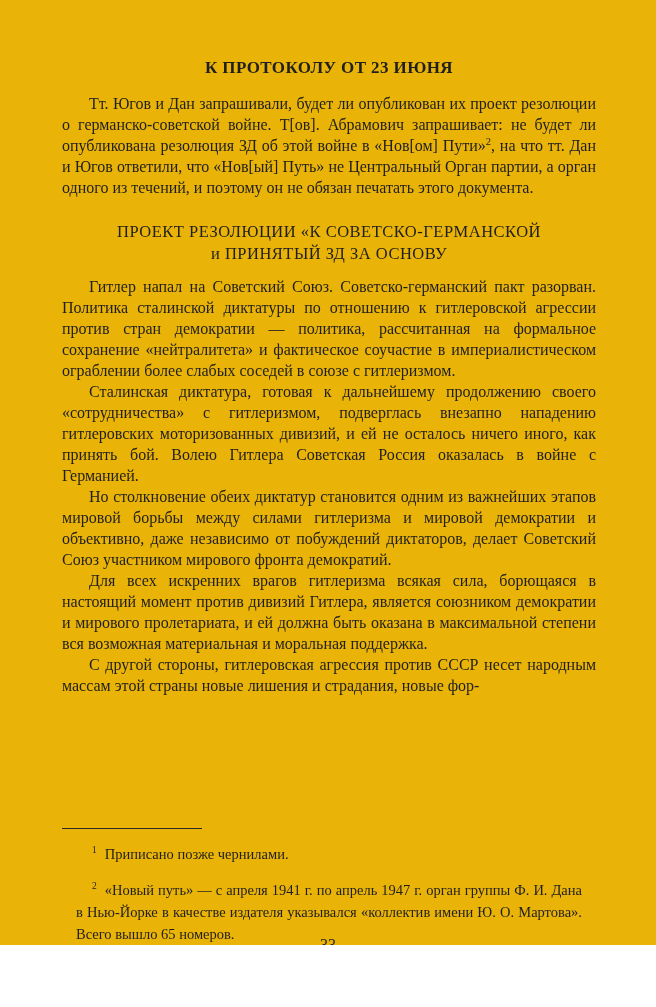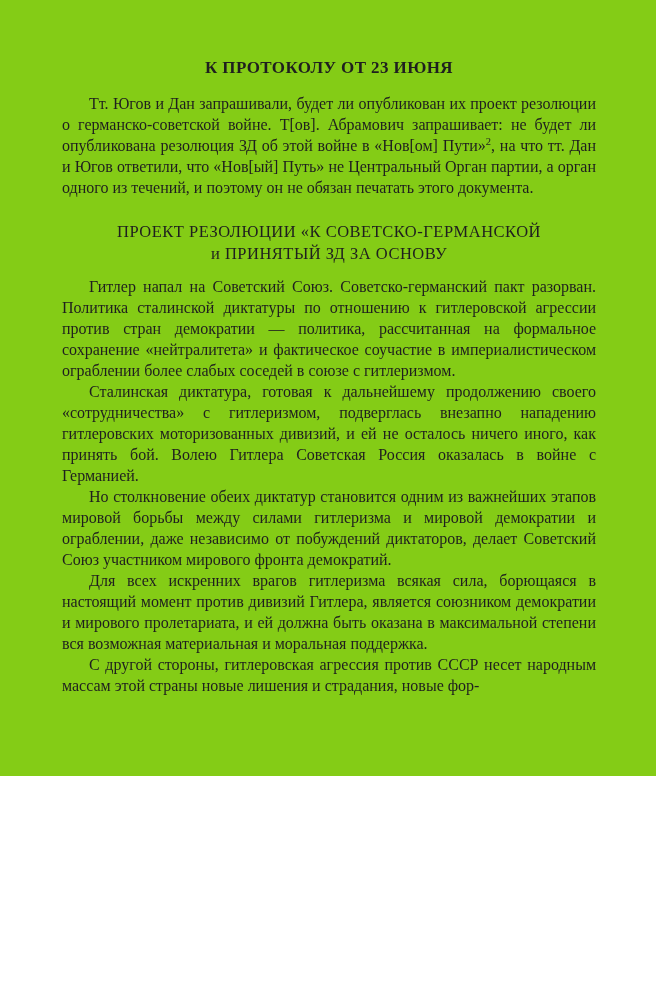--- a/index.html
+++ b/index.html
@@ -3,22 +3,22 @@
 <meta charset="utf-8">
 <style>
   html, body {
     margin: 0;
     padding: 0;
     background: #ffffff;
   }
   .page {
     position: relative;
     width: 656px;
-    height: 776px;
-    background: #84cc16;
+    height: 945px;
+    background: #eab308;
     font-family: "Liberation Serif", "DejaVu Serif", serif;
     color: #1f1f1f;
     overflow: hidden;
   }
   .content {
     position: absolute;
     top: 0;
     left: 62px;
     width: 534px;
     height: 826px;
@@ -111,30 +111,31 @@
 
     <h2 class="h3">
       <div>ПРОЕКТ РЕЗОЛЮЦИИ «К СОВЕТСКО-ГЕРМАНСКОЙ</div>
       <div>и ПРИНЯТЫЙ ЗД ЗА ОСНОВУ</div>
     </h2>
 
     <p class="para">Гитлер напал на Советский Союз. Советско-германский пакт разорван. Политика сталинской диктатуры по отношению к гитлеровской агрессии против стран демократии — политика, рассчитанная на формальное сохранение «нейтралитета» и фактическое соучастие в империалистическом ограблении более слабых соседей в союзе с гитлеризмом.</p>
 
     <p class="para">Сталинская диктатура, готовая к дальнейшему продолжению своего «сотрудничества» с гитлеризмом, подверглась внезапно нападению гитлеровских моторизованных дивизий, и ей не осталось ничего иного, как принять бой. Волею Гитлера Советская Россия оказалась в войне с Германией.</p>
 
-    <p class="para">Но столкновение обеих диктатур становится одним из важнейших этапов мировой борьбы между силами гитлеризма и мировой демократии и ограблении, даже независимо от побуждений диктаторов, делает Советский Союз участником мирового фронта демократий.</p>
+    <p class="para">Но столкновение обеих диктатур становится одним из важнейших этапов мировой борьбы между силами гитлеризма и мировой демократии и объективно, даже независимо от побуждений диктаторов, делает Советский Союз участником мирового фронта демократий.</p>
 
     <p class="para">Для всех искренних врагов гитлеризма всякая сила, борющаяся в настоящий момент против дивизий Гитлера, является союзником демократии и мирового пролетариата, и ей должна быть оказана в максимальной степени вся возможная материальная и моральная поддержка.</p>
 
     <p class="para">С другой стороны, гитлеровская агрессия против СССР несет народным массам этой страны новые лишения и страдания, новые фор-</p>
 
   </div>
 
   <div class="footnotes">
     <div class="footnote-rule"></div>
 
     <p class="footnote"><sup>1</sup><span>Приписано позже чернилами.</span></p>
 
+    <p class="footnote"><sup>2</sup><span>«Новый путь» — с апреля 1941 г. по апрель 1947 г. орган группы Ф. И. Дана в Нью-Йорке в качестве издателя указывался «коллектив имени Ю. О. Мартова». Всего вышло 65 номеров.</span></p>
   </div>
 
   <div class="page-number">33</div>
 
 </div>
 
 </body></html>

